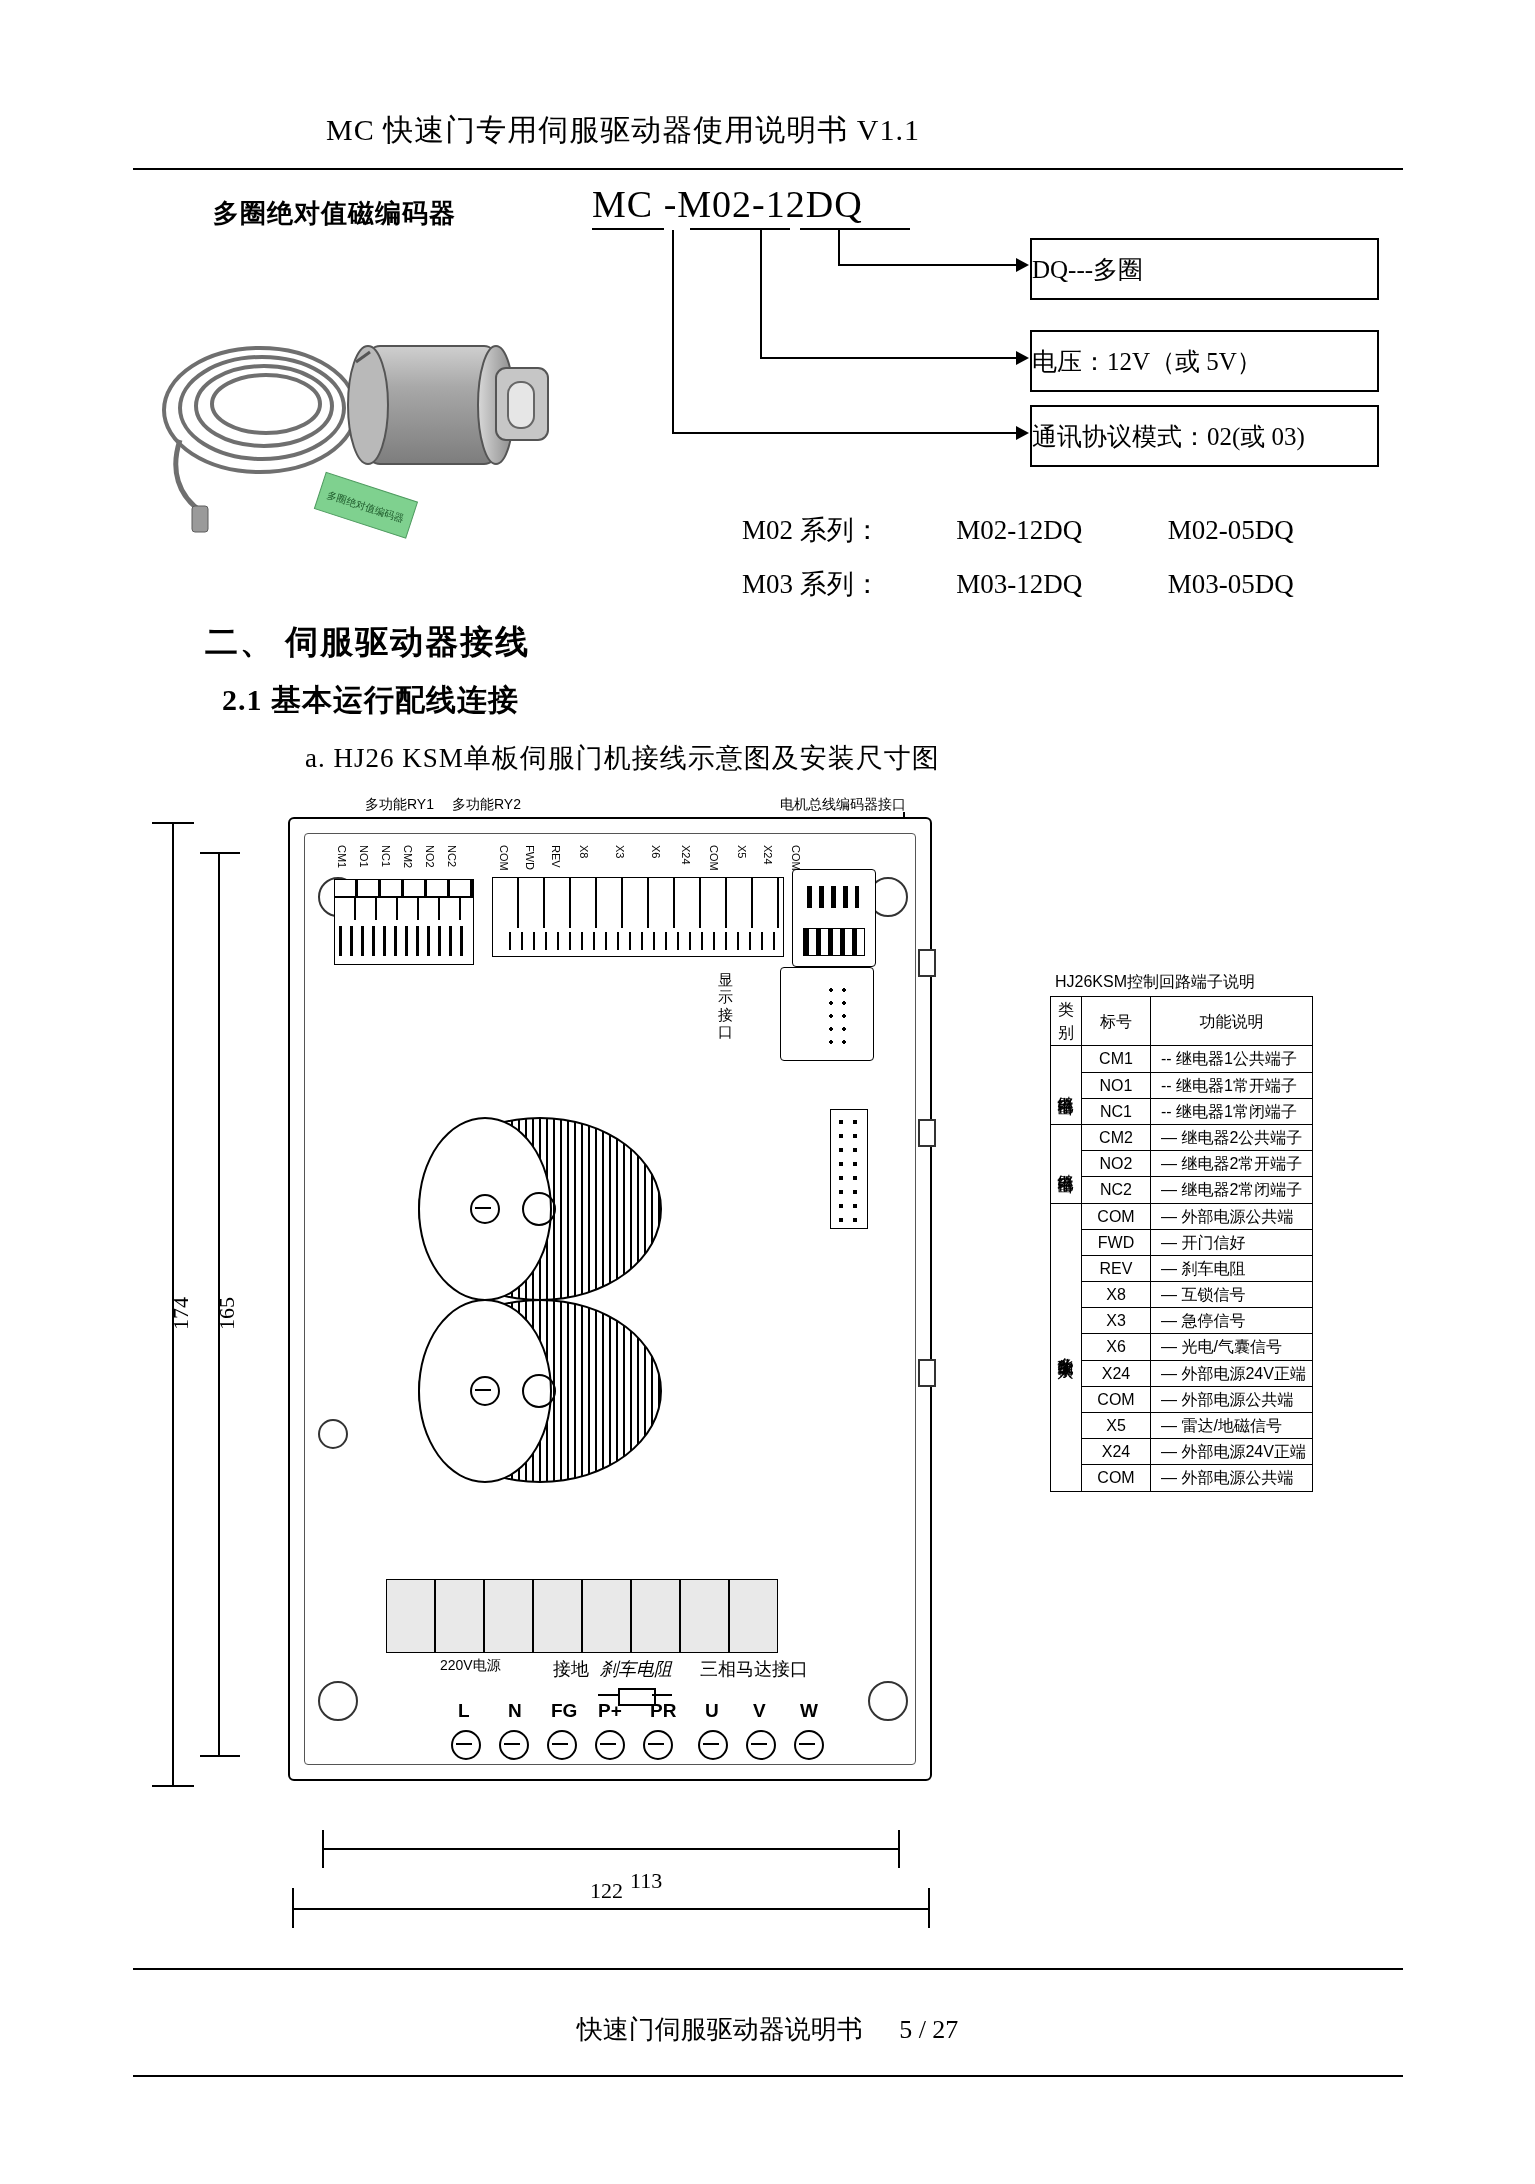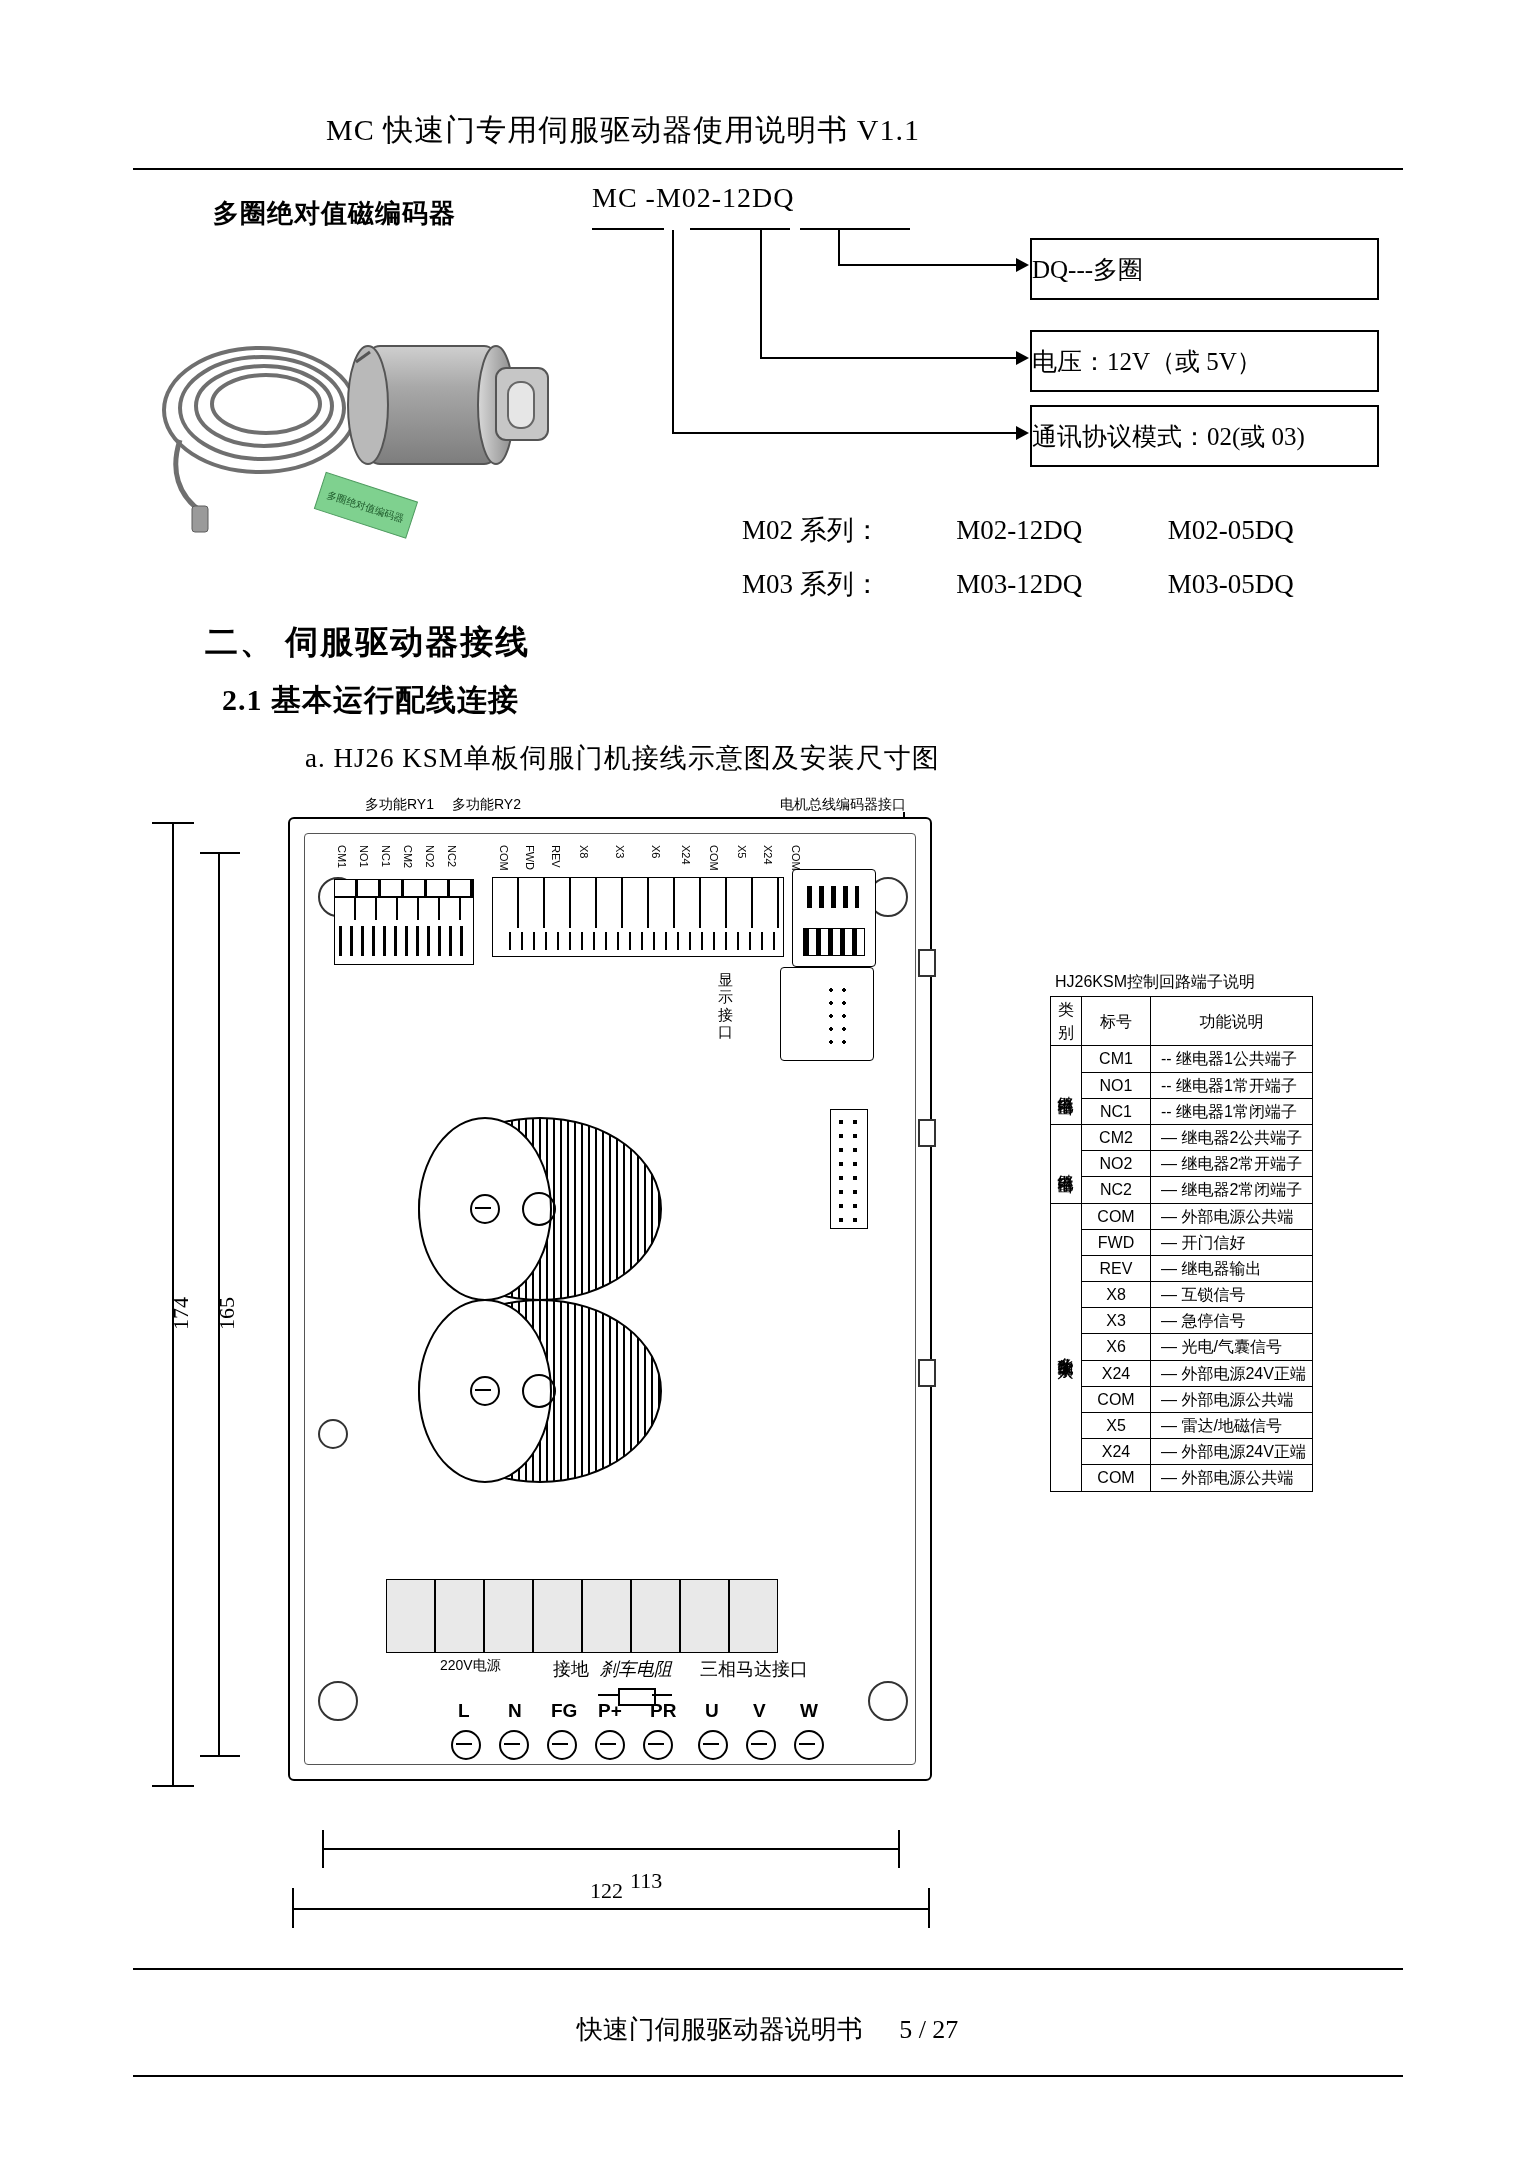--- a/index.html
+++ b/index.html
@@ -39,21 +39,21 @@
   .footer-text .pg { margin-left:30px; font-family:"Liberation Serif", serif; }
 
   
   .encoder-label {
     position:absolute; left:213px; top:196px;
     font-size:26px; font-weight:bold;
     letter-spacing:1px;
   }
   .model-code {
     position:absolute; left:592px; top:182px;
-    font-size:28px; font-family:"Liberation Serif", serif;
+    font-size:38px; font-family:"Liberation Serif", serif;
     letter-spacing:1px;
   }
   .mc-underline {
     position:absolute; top:228px; height:0; border-top:2px solid #000;
   }
   .callout {
     position:absolute; border:2px solid #000; background:#fff;
     display:flex; align-items:center; 
     font-size:25px; font-family:"Liberation Serif", serif;
   }
@@ -405,21 +405,21 @@
       <td class="cat" rowspan="11">多功能数字输入</td>
       <td class="sym">COM</td>
       <td class="desc">— 外部电源公共端</td>
     </tr>
     <tr>
       <td class="sym">FWD</td>
       <td class="desc">— 开门信好</td>
     </tr>
     <tr>
       <td class="sym">REV</td>
-      <td class="desc">— 继电器输出</td>
+      <td class="desc">— 刹车电阻</td>
     </tr>
     <tr>
       <td class="sym">X8</td>
       <td class="desc">— 互锁信号</td>
     </tr>
     <tr>
       <td class="sym">X3</td>
       <td class="desc">— 急停信号</td>
     </tr>
     <tr>

